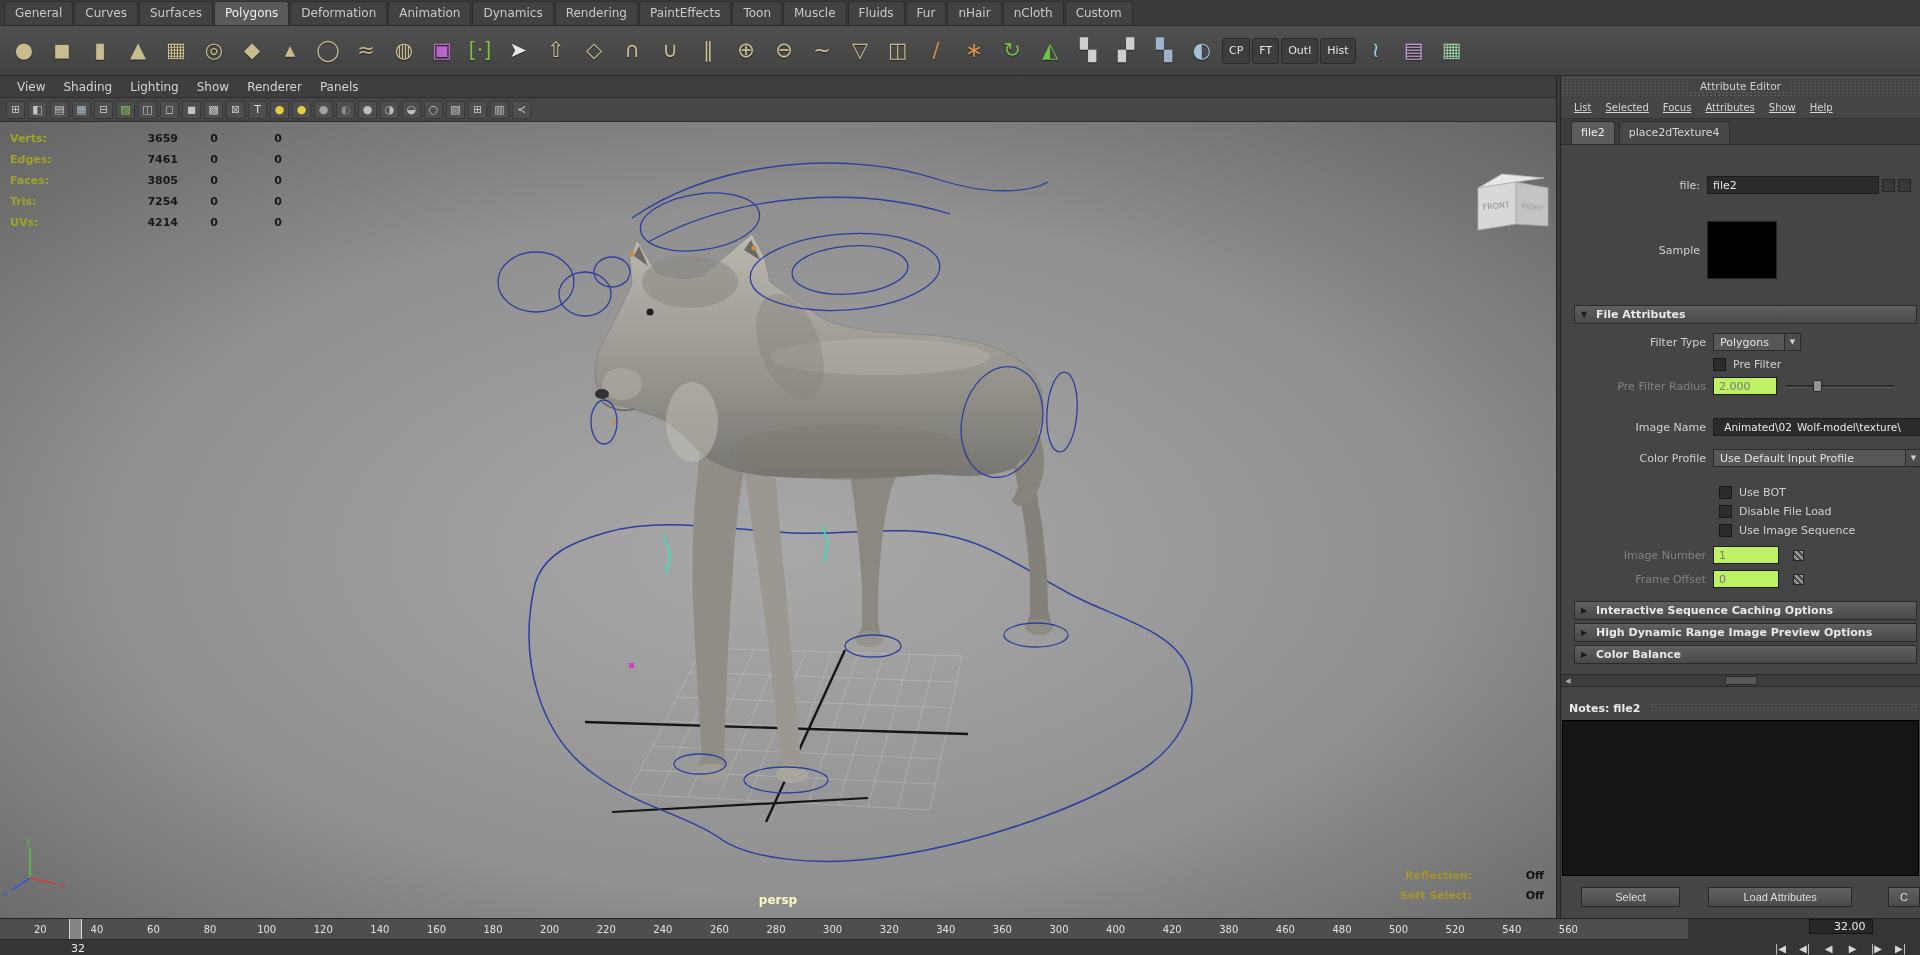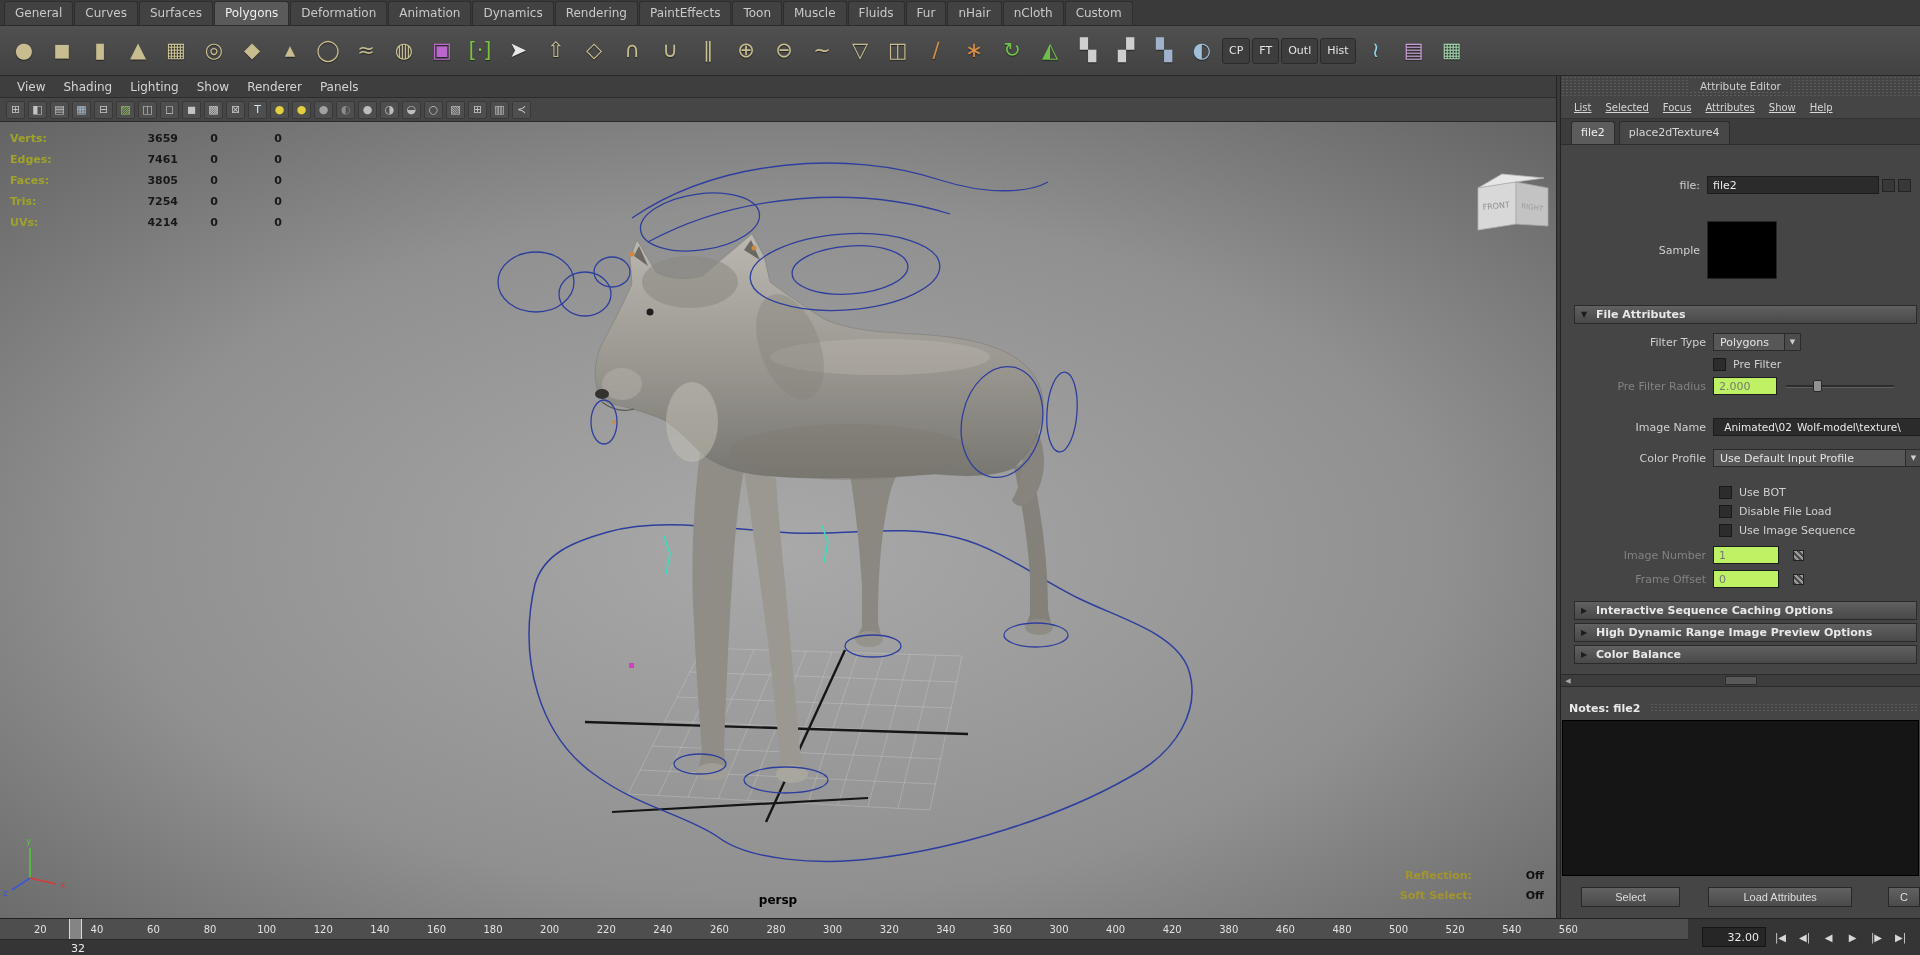--- a/index.html
+++ b/index.html
@@ -30,21 +30,21 @@
   .scene { position:absolute; inset:0; width:100%; height:100%; display:block; }
 
   
   .hud { position:absolute; top:6px; left:10px; font-weight:bold; font-size:11px; }
   .hud-row { display:flex; line-height:21px; }
   .hud-label { width:64px; color:#9fa32a; }
   .hud-v1 { width:104px; text-align:right; color:#181818; }
   .hud-v2 { width:40px; text-align:right; color:#181818; }
   .hud-v3 { width:64px; text-align:right; color:#181818; }
 
-  .persp-label { position:absolute; bottom:11px; left:50%; transform:translateX(-50%); color:#000000; font-weight:bold; font-size:12px; }
+  .persp-label { position:absolute; bottom:11px; left:50%; transform:translateX(-50%); color:#fef9c3; font-weight:bold; font-size:12px; }
   .vp-status { position:absolute; right:12px; bottom:12px; font-size:11px; font-weight:bold; }
   .vp-status-row { display:flex; justify-content:flex-end; line-height:20px; }
   .vp-status-label { color:#a3952b; }
   .vp-status-value { width:72px; text-align:right; color:#101010; }
 
   
   .splitter { width:5px; background:#3a3a3a; border-left:1px solid #242424; border-right:1px solid #242424; cursor:col-resize; }
 
   
   .ae { width:359px; flex:none; background:#454545; display:flex; flex-direction:column; overflow:hidden; }
@@ -98,21 +98,21 @@
   .btn-load { width:154px; margin-left:28px; }
   .btn-copy { width:34px; margin-left:36px; }
 
   
   .bottom { height:37px; background:#353535; border-top:1px solid #222; position:relative; flex:none; }
   .timeline { position:absolute; left:0; top:0; right:232px; height:21px; background:#4e4e4e; border-bottom:1px solid #292929; overflow:hidden; cursor:default; }
   .ticks { display:flex; align-items:center; height:100%; padding-left:12px; }
   .tick { width:56.6px; flex:none; text-align:center; font-size:10px; color:#e2e2e2; }
   .cur-marker { position:absolute; left:69px; top:0; width:13px; height:100%; background:rgba(200,200,200,.45); border-left:1px solid #d8d8d8; border-right:1px solid #d8d8d8; }
   .cur-label { position:absolute; left:71px; top:23px; font-size:11px; color:#ededed; }
-  .tl-right { position:absolute; right:8px; top:0; height:100%; display:flex; align-items:center; gap:3px; }
+  .tl-right { position:absolute; right:8px; top:0; height:100%; display:flex; align-items:center; gap:3px;flex-direction:column; }
   .time-field { width:64px; height:20px; background:#262626; border:1px solid #151515; color:#eaeaea; font-size:11px; text-align:right; padding-right:6px; font-family:"DejaVu Sans",sans-serif; }
   .pb { min-width:23px; height:22px; display:flex; align-items:center; justify-content:center; color:#d8d8d8; font-size:10px; cursor:default; white-space:nowrap; }
 </style>
 </head>
 <body>
 
 <div class="app">
 
   <div class="shelf-tabs">
 

